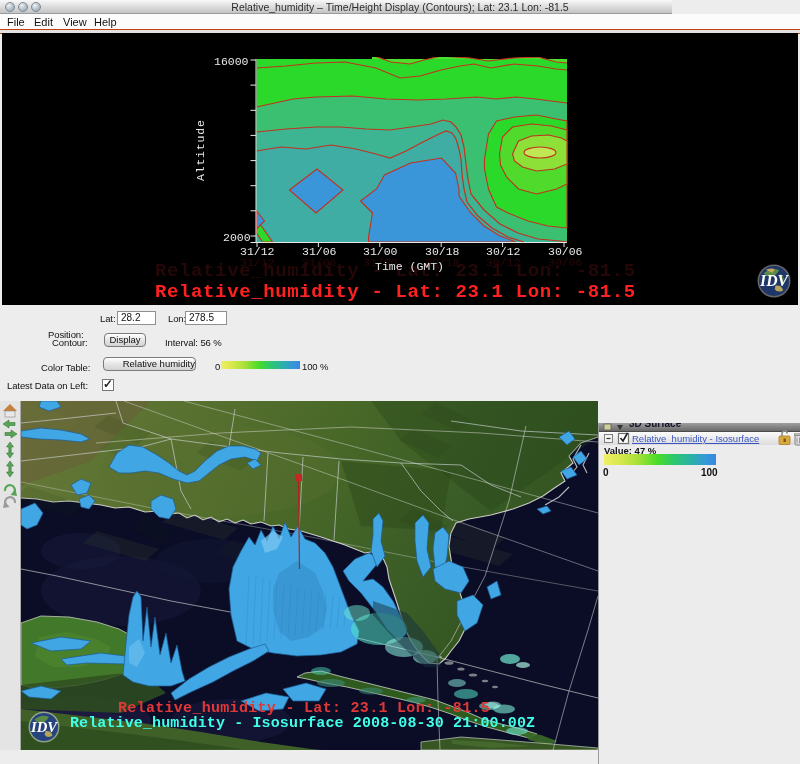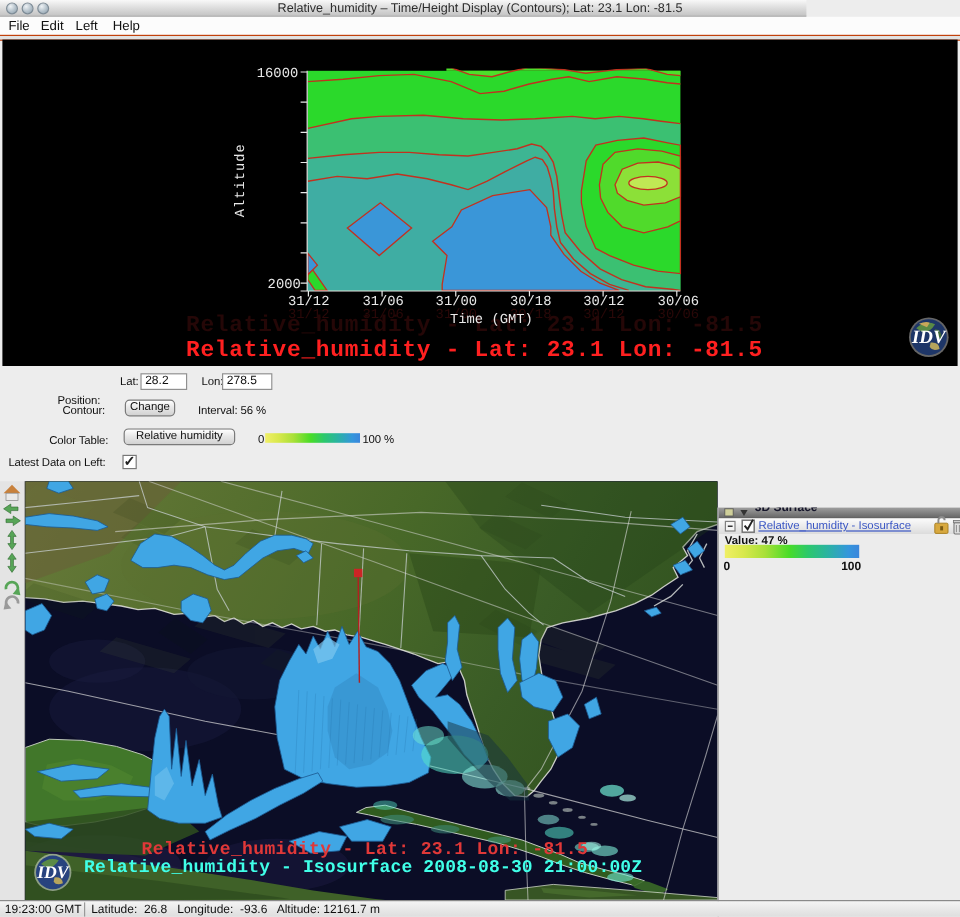--- a/index.html
+++ b/index.html
@@ -34,21 +34,21 @@
 <div id="win">
 <div id="titlebar" class="abs">
 <span class="tl" style="left:5px"></span>
       <span class="tl" style="left:18px"></span>
       <span class="tl" style="left:31px"></span>
 <div id="titletext">Relative_humidity – Time/Height Display (Contours); Lat: 23.1 Lon: -81.5</div>
 </div>
 <div id="menubar" class="abs">
 <span class="mi" style="left:7px">File</span>
       <span class="mi" style="left:34px">Edit</span>
-      <span class="mi" style="left:63px">Left</span>
+      <span class="mi" style="left:63px">View</span>
       <span class="mi" style="left:94px">Help</span>
 </div>
 <div style="position:absolute;left:0;top:30px;width:800px;height:3px;background:#e2e2e2;"></div>
 <div id="blackp" class="abs">
 <svg style="position:absolute;left:246px;top:24px" width="322" height="193" viewBox="248 57 322 193">
 <rect x="256.5" y="59" width="310.5" height="183" fill="#2bd92b"></rect>
 <polygon points="372,55 391,62 410,64 424,60 441,56 470,58 488,61 514,58 538,57 556,62 567,63 567,59 372,59" fill="#4ce02a"></polygon>
 <polygon points="256.5,107 293,99 316,97 353,96 386,99 418,100 446,99 477,97 496,99 516,97 536,99 551,101 567,103 567,242 256.5,242" fill="#3bc072"></polygon>
 <polygon points="256.5,132 286,129 316,127 341,127 366,129 390,130 411,127 431,124 443,120 451,122 456,127 461,135 464,147 466,164 468,179 471,194 484,210 500,224 518,233 538,239 560,241 567,242 256.5,242" fill="#3db593"></polygon>
 <polygon points="256.5,151 281,147 306,149 331,145 356,149 376,154 390,158 406,151 421,143 431,138 439,134 446,131 452,133 456,139 459,149 461,159 462,174 464,189 467,202 478,216 492,228 508,237 524,242 256.5,242" fill="#3fada3"></polygon>
@@ -110,24 +110,24 @@
         <text x="0" y="4.95" text-anchor="middle" font-family="Liberation Serif,serif" font-style="italic" font-weight="bold" font-size="15.75" fill="#ffffff">IDV</text>
       </svg>
 </div>
 <div id="controls" class="abs">
 <span class="cl" style="left:48px;top:24px;">Position:</span>
 <span class="cl" style="left:100px;top:8px;">Lat:</span>
 <span class="tf" style="left:117px;top:6px;width:31px;">28.2</span>
 <span class="cl" style="left:168px;top:8px;">Lon:</span>
 <span class="tf" style="left:185px;top:6px;width:34px;">278.5</span>
 <span class="cl" style="left:52px;top:32px;">Contour:</span>
-<span class="btn" style="left:104px;top:28px;width:40px;height:12px;line-height:12px;">Change</span>
+<span class="btn" style="left:104px;top:28px;width:40px;height:12px;line-height:12px;">Display</span>
 <span class="cl" style="left:165px;top:32px;">Interval: 56 %</span>
 <span class="cl" style="left:41px;top:57px;">Color Table:</span>
-<span class="btn" style="left:103px;top:52px;width:91px;height:12px;line-height:12px;">Relative humidity</span>
+<span class="btn" style="left:103px;top:52px;width:91px;height:12px;line-height:12px;text-align:right;">Relative humidity</span>
 <span class="cl" style="left:215px;top:56px;">0</span>
 <span id="gbar1"></span>
 <span class="cl" style="left:302px;top:56px;">100 %</span>
 <span class="cl" style="left:7px;top:75px;">Latest Data on Left:</span>
 <span id="cb1"></span>
       <span class="chk" style="left:103px;top:72px;">✓</span>
 </div>
 <div id="maprow" class="abs">
 <div id="ltoolbar">
         <svg style="position:absolute;left:2px;top:2px" width="16" height="110" viewBox="0 0 16 110">
@@ -318,17 +318,12 @@
           <line x1="198" y1="14.5" x2="198" y2="20.5" stroke="#888" stroke-width="0.8"></line>
           <line x1="200.5" y1="14.5" x2="200.5" y2="20.5" stroke="#888" stroke-width="0.8"></line>
 </svg>
 <span id="sblink">Relative_humidity - Isosurface</span>
 <span id="sbval">Value: 47 %</span>
 <span id="gbar2"></span>
 <span style="position:absolute;left:4px;top:44px;font-size:10px;font-weight:bold;color:#111;">0</span>
 <span style="position:absolute;left:102px;top:44px;font-size:10px;font-weight:bold;color:#111;">100</span>
 </div>
 </div>
-<div id="statusbar" class="abs">
-<span class="st" style="left:4px;">19:23:00 GMT</span>
-<span style="position:absolute;left:70px;top:1px;width:1px;height:12px;background:#999;"></span>
-<span class="st" style="left:76px;">Latitude:  26.8   Longitude:  -93.6   Altitude: 12161.7 m</span>
-</div>
 </div>
 </body></html>

